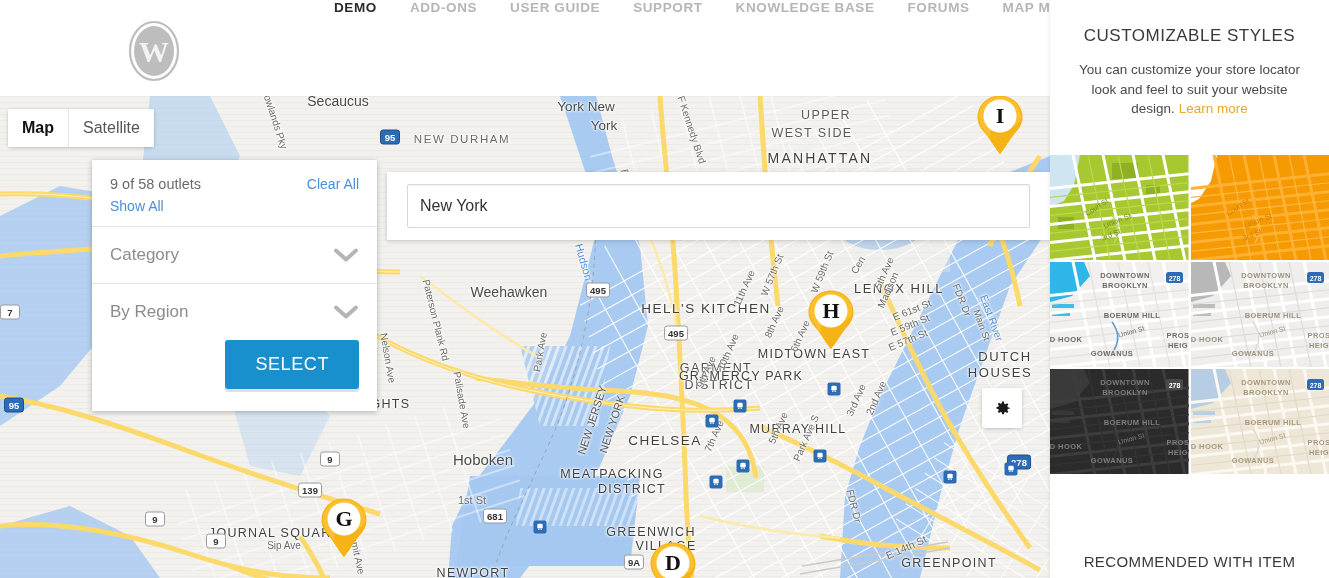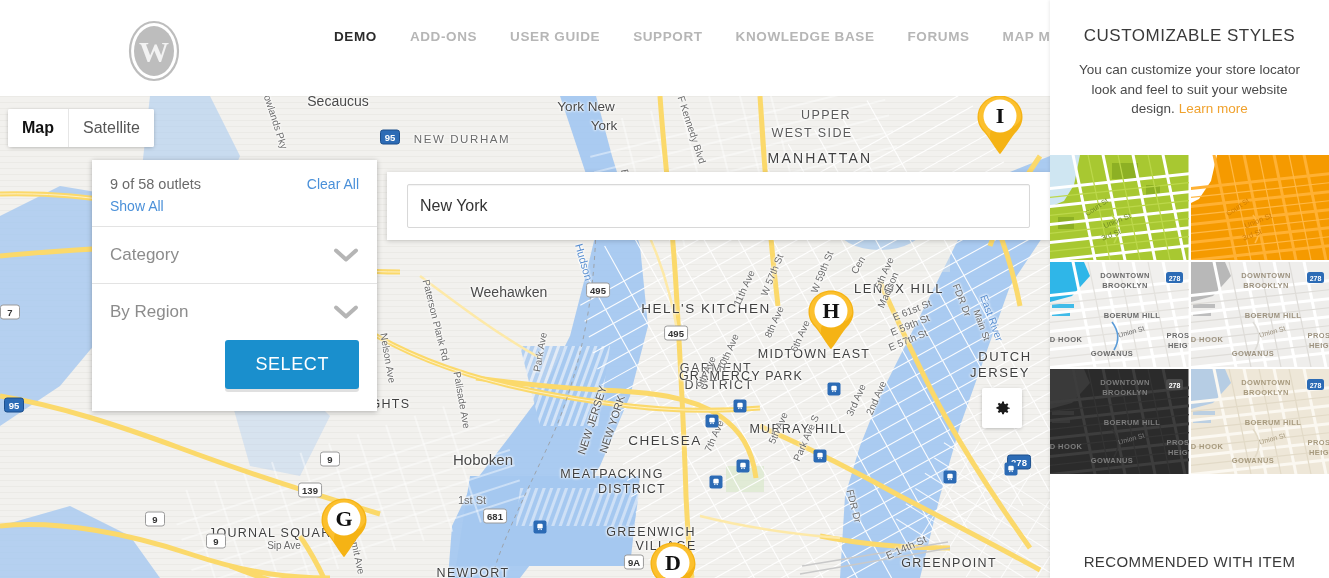--- a/index.html
+++ b/index.html
@@ -18,21 +18,21 @@
   }
   .logo-wrap { position: absolute; left: 128px; top: 20px; width: 54px; height: 66px; }
   .wp-logo {
     width: 52px; height: 62px; border-radius: 50%;
     display: flex; align-items: center; justify-content: center;
   }
   .wp-logo svg { display: block; }
 
   .main-nav {
     position: absolute; left: 334px; top: 0; height: 72px;
-    display: flex; align-items: center; gap: 0;
+    display: flex; align-items: flex-start; gap: 0;
   }
   .nav-item {
     font-size: 13.5px; letter-spacing: 0.6px; font-weight: bold;
     color: #b6b6b6; text-transform: uppercase; white-space: nowrap;
     padding: 0 33px 0 0; cursor: pointer;
   }
   .nav-item.active { color: #2b2b2b; }
 
   
   .map-area {
@@ -315,21 +315,21 @@
         <div style="position: absolute; left: 826px; top: 19px; font-size: 12.5px; color: rgb(90, 90, 90); white-space: nowrap; letter-spacing: 1.4px; transform: translate(-50%, -50%) rotate(0deg); text-shadow: rgb(255, 255, 255) 0px 0px 3px, rgb(255, 255, 255) 0px 0px 3px, rgb(255, 255, 255) 0px 0px 2px; pointer-events: none;">UPPER</div>
         <div style="position: absolute; left: 812px; top: 37px; font-size: 12.5px; color: rgb(90, 90, 90); white-space: nowrap; letter-spacing: 1.4px; transform: translate(-50%, -50%) rotate(0deg); text-shadow: rgb(255, 255, 255) 0px 0px 3px, rgb(255, 255, 255) 0px 0px 3px, rgb(255, 255, 255) 0px 0px 2px; pointer-events: none;">WEST SIDE</div>
         <div style="position: absolute; left: 820px; top: 62px; font-size: 14px; color: rgb(63, 63, 63); white-space: nowrap; letter-spacing: 2.2px; transform: translate(-50%, -50%) rotate(0deg); text-shadow: rgb(255, 255, 255) 0px 0px 3px, rgb(255, 255, 255) 0px 0px 3px, rgb(255, 255, 255) 0px 0px 2px; pointer-events: none;">MANHATTAN</div>
         <div style="position: absolute; left: 509px; top: 196px; font-size: 14px; color: rgb(74, 74, 74); white-space: nowrap; letter-spacing: 0px; transform: translate(-50%, -50%) rotate(0deg); text-shadow: rgb(255, 255, 255) 0px 0px 3px, rgb(255, 255, 255) 0px 0px 3px, rgb(255, 255, 255) 0px 0px 2px; pointer-events: none;">Weehawken</div>
         <div style="position: absolute; left: 697px; top: 212px; font-size: 13.5px; color: rgb(63, 63, 63); white-space: nowrap; letter-spacing: 1.5px; transform: translate(-50%, -50%) rotate(0deg); text-shadow: rgb(255, 255, 255) 0px 0px 3px, rgb(255, 255, 255) 0px 0px 3px, rgb(255, 255, 255) 0px 0px 2px; pointer-events: none; padding-left: 18px;">HELL'S KITCHEN</div>
         <div style="position: absolute; left: 899px; top: 192px; font-size: 13px; color: rgb(63, 63, 63); white-space: nowrap; letter-spacing: 1.5px; transform: translate(-50%, -50%) rotate(0deg); text-shadow: rgb(255, 255, 255) 0px 0px 3px, rgb(255, 255, 255) 0px 0px 3px, rgb(255, 255, 255) 0px 0px 2px; pointer-events: none;">LENOX HILL</div>
         <div style="position: absolute; left: 716px; top: 272px; font-size: 12.5px; color: rgb(74, 74, 74); white-space: nowrap; letter-spacing: 1.4px; transform: translate(-50%, -50%) rotate(0deg); text-shadow: rgb(255, 255, 255) 0px 0px 3px, rgb(255, 255, 255) 0px 0px 3px, rgb(255, 255, 255) 0px 0px 2px; pointer-events: none;">GARMENT</div>
         <div style="position: absolute; left: 719px; top: 289px; font-size: 12.5px; color: rgb(74, 74, 74); white-space: nowrap; letter-spacing: 1.4px; transform: translate(-50%, -50%) rotate(0deg); text-shadow: rgb(255, 255, 255) 0px 0px 3px, rgb(255, 255, 255) 0px 0px 3px, rgb(255, 255, 255) 0px 0px 2px; pointer-events: none;">DISTRICT</div>
         <div style="position: absolute; left: 814px; top: 258px; font-size: 12.5px; color: rgb(63, 63, 63); white-space: nowrap; letter-spacing: 1.3px; transform: translate(-50%, -50%) rotate(0deg); text-shadow: rgb(255, 255, 255) 0px 0px 3px, rgb(255, 255, 255) 0px 0px 3px, rgb(255, 255, 255) 0px 0px 2px; pointer-events: none;">MIDTOWN EAST</div>
         <div style="position: absolute; left: 1005px; top: 260px; font-size: 13px; color: rgb(63, 63, 63); white-space: nowrap; letter-spacing: 1.6px; transform: translate(-50%, -50%) rotate(0deg); text-shadow: rgb(255, 255, 255) 0px 0px 3px, rgb(255, 255, 255) 0px 0px 3px, rgb(255, 255, 255) 0px 0px 2px; pointer-events: none;">DUTCH</div>
-        <div style="position: absolute; left: 1000px; top: 276px; font-size: 13px; color: rgb(63, 63, 63); white-space: nowrap; letter-spacing: 1.6px; transform: translate(-50%, -50%) rotate(0deg); text-shadow: rgb(255, 255, 255) 0px 0px 3px, rgb(255, 255, 255) 0px 0px 3px, rgb(255, 255, 255) 0px 0px 2px; pointer-events: none;">JERSEY</div>
+        <div style="position: absolute; left: 1000px; top: 276px; font-size: 13px; color: rgb(63, 63, 63); white-space: nowrap; letter-spacing: 1.6px; transform: translate(-50%, -50%) rotate(0deg); text-shadow: rgb(255, 255, 255) 0px 0px 3px, rgb(255, 255, 255) 0px 0px 3px, rgb(255, 255, 255) 0px 0px 2px; pointer-events: none;">HOUSES</div>
         <div style="position: absolute; left: 665px; top: 344px; font-size: 13.5px; color: rgb(63, 63, 63); white-space: nowrap; letter-spacing: 1.5px; transform: translate(-50%, -50%) rotate(0deg); text-shadow: rgb(255, 255, 255) 0px 0px 3px, rgb(255, 255, 255) 0px 0px 3px, rgb(255, 255, 255) 0px 0px 2px; pointer-events: none;">CHELSEA</div>
         <div style="position: absolute; left: 798px; top: 333px; font-size: 12.5px; color: rgb(63, 63, 63); white-space: nowrap; letter-spacing: 1.3px; transform: translate(-50%, -50%) rotate(0deg); text-shadow: rgb(255, 255, 255) 0px 0px 3px, rgb(255, 255, 255) 0px 0px 3px, rgb(255, 255, 255) 0px 0px 2px; pointer-events: none;">MURRAY HILL</div>
         <div style="position: absolute; left: 483px; top: 363px; font-size: 15px; color: rgb(74, 74, 74); white-space: nowrap; letter-spacing: 0px; transform: translate(-50%, -50%) rotate(0deg); text-shadow: rgb(255, 255, 255) 0px 0px 3px, rgb(255, 255, 255) 0px 0px 3px, rgb(255, 255, 255) 0px 0px 2px; pointer-events: none;">Hoboken</div>
         <div style="position: absolute; left: 612px; top: 378px; font-size: 12.5px; color: rgb(63, 63, 63); white-space: nowrap; letter-spacing: 1.3px; transform: translate(-50%, -50%) rotate(0deg); text-shadow: rgb(255, 255, 255) 0px 0px 3px, rgb(255, 255, 255) 0px 0px 3px, rgb(255, 255, 255) 0px 0px 2px; pointer-events: none;">MEATPACKING</div>
         <div style="position: absolute; left: 632px; top: 393px; font-size: 12.5px; color: rgb(63, 63, 63); white-space: nowrap; letter-spacing: 1.3px; transform: translate(-50%, -50%) rotate(0deg); text-shadow: rgb(255, 255, 255) 0px 0px 3px, rgb(255, 255, 255) 0px 0px 3px, rgb(255, 255, 255) 0px 0px 2px; pointer-events: none;">DISTRICT</div>
         <div style="position: absolute; left: 741px; top: 280px; font-size: 12.5px; color: rgb(63, 63, 63); white-space: nowrap; letter-spacing: 1.2px; transform: translate(-50%, -50%) rotate(0deg); text-shadow: rgb(255, 255, 255) 0px 0px 3px, rgb(255, 255, 255) 0px 0px 3px, rgb(255, 255, 255) 0px 0px 2px; pointer-events: none;">GRAMERCY PARK</div>
         <div style="position: absolute; left: 651px; top: 436px; font-size: 12.5px; color: rgb(63, 63, 63); white-space: nowrap; letter-spacing: 1.3px; transform: translate(-50%, -50%) rotate(0deg); text-shadow: rgb(255, 255, 255) 0px 0px 3px, rgb(255, 255, 255) 0px 0px 3px, rgb(255, 255, 255) 0px 0px 2px; pointer-events: none;">GREENWICH</div>
         <div style="position: absolute; left: 666px; top: 450px; font-size: 12.5px; color: rgb(63, 63, 63); white-space: nowrap; letter-spacing: 1.3px; transform: translate(-50%, -50%) rotate(0deg); text-shadow: rgb(255, 255, 255) 0px 0px 3px, rgb(255, 255, 255) 0px 0px 3px, rgb(255, 255, 255) 0px 0px 2px; pointer-events: none;">VILLAGE</div>
         <div style="position: absolute; left: 949px; top: 467px; font-size: 12.5px; color: rgb(63, 63, 63); white-space: nowrap; letter-spacing: 1.3px; transform: translate(-50%, -50%) rotate(0deg); text-shadow: rgb(255, 255, 255) 0px 0px 3px, rgb(255, 255, 255) 0px 0px 3px, rgb(255, 255, 255) 0px 0px 2px; pointer-events: none;">GREENPOINT</div>
         <div style="position: absolute; left: 473px; top: 477px; font-size: 12.5px; color: rgb(63, 63, 63); white-space: nowrap; letter-spacing: 1.3px; transform: translate(-50%, -50%) rotate(0deg); text-shadow: rgb(255, 255, 255) 0px 0px 3px, rgb(255, 255, 255) 0px 0px 3px, rgb(255, 255, 255) 0px 0px 2px; pointer-events: none;">NEWPORT</div>

